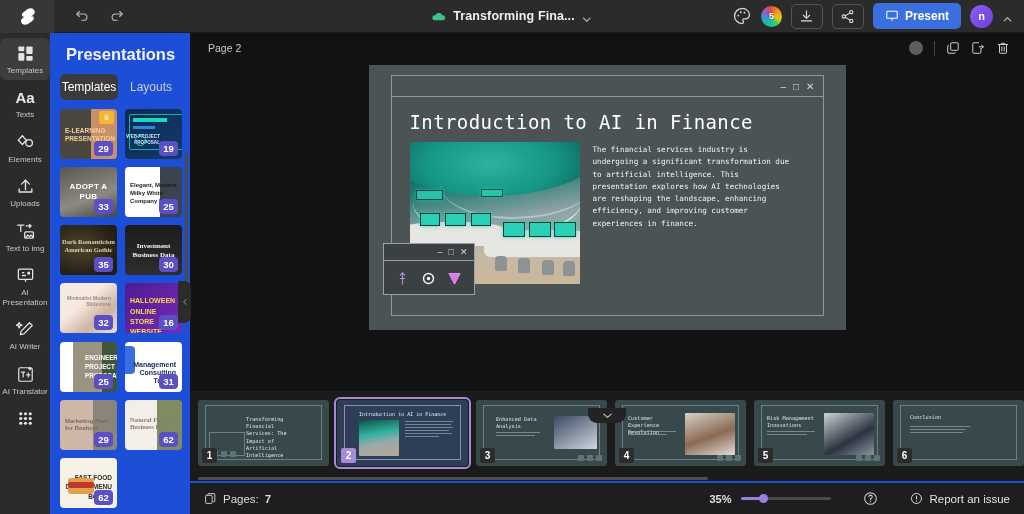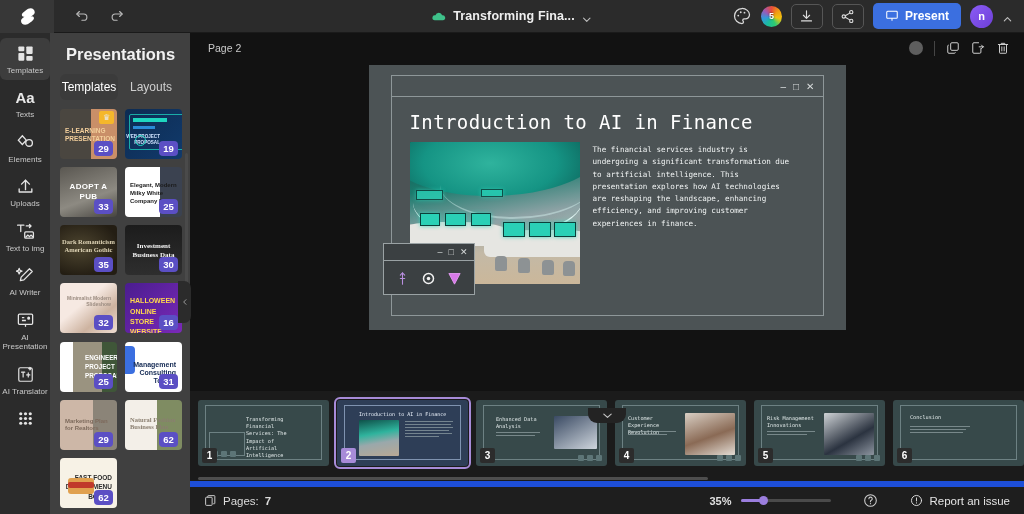--- a/index.html
+++ b/index.html
@@ -45,21 +45,21 @@
   .rail { width:54px; background:#2b2b2b; padding-top:5px; display:flex;
     flex-direction:column; align-items:center; gap:2px; }
   .rail-item { width:50px; padding:6px 2px 5px; display:flex; flex-direction:column;
     align-items:center; gap:3px; border-radius:6px; }
   .rail-item.active { background:#3d3d3d; }
   .rail-item svg { width:19px; height:19px; color:#e4e4e4; }
   .rail-lbl { font-size:8px; color:#c8c8c8; text-align:center; line-height:1.18; }
   .rail-aa { font-size:15px; font-weight:700; color:#e9e9e9; line-height:19px; height:19px; }
 
   
-  .panel { width:236px; background:#404040; position:relative; }
+  .panel { width:236px; background:#1d4ed8; position:relative; }
   .panel-h { font-size:16.5px; font-weight:700; color:#f2f2f2; padding:12px 0 10px 16px; }
   .tabs { display:flex; gap:4px; padding:0 10px; }
   .tab { flex:1; height:26px; border-radius:6px; font-size:12px; color:#cfcfcf;
     display:flex; align-items:center; justify-content:center; }
   .tab.on { background:#3b3b3b; color:#fff; }
   .grid { padding:9px 8px 0 10px; display:grid; grid-template-columns:1fr 1fr; gap:8px;
     height:408px; overflow:hidden; }
   .card { height:50px; border-radius:4px; position:relative; overflow:hidden; }
   .badge { position:absolute; right:4px; bottom:3px; min-width:19px; height:15px; padding:0 4px;
     background:#5b4fc4; color:#fff; border-radius:4px; font-size:9.5px; font-weight:700;
@@ -141,21 +141,21 @@
   .t-lines { position:absolute; }
   .t-lines i { display:block; height:1px; background:#9fb0b1; margin-bottom:2px; opacity:.62; }
   .t-img { position:absolute; border-radius:1px; }
   .t-mini { position:absolute; right:5px; bottom:5px; display:flex; gap:3px; z-index:3; }
   .t-mini b { width:6px; height:6px; background:#5d7577; border-radius:1px; }
   .strip-sb { position:absolute; left:8px; bottom:1px; width:510px; height:3px;
     background:#4e4e4e; border-radius:2px; }
 
   
   .status { height:33px; background:#1e1e1e; display:flex; align-items:center;
-    padding:0 14px 0 14px; border-top:6px solid #1d4ed8; }
+    padding:0 14px 0 14px; border-top:2px solid #1d4ed8; }
   .pages { display:flex; align-items:center; gap:6px; font-size:11.5px; color:#dcdcdc; }
   .pages svg { width:13px; height:13px; color:#cfcfcf; }
   .pages b { font-weight:700; }
   .zoom-wrap { margin-left:auto; display:flex; align-items:center; gap:10px; }
   .zoom-val { font-size:11px; color:#e0e0e0; font-weight:600; }
   .track { width:90px; height:3px; background:#4a4a4a; border-radius:2px; position:relative; }
   .track .fill { position:absolute; left:0; top:0; height:3px; width:20px;
     background:#9b7ede; border-radius:2px; }
   .track .knob { position:absolute; left:18px; top:-3px; width:9px; height:9px;
     border-radius:50%; background:#9b7ede; }
@@ -281,34 +281,34 @@
     <div class="rail-item">
       <svg viewBox="0 0 24 24" fill="none" stroke="currentColor" stroke-width="1.6" stroke-linecap="round">
           <path d="M2 4h8M6 4v8"></path>
           <path d="M13 5h6m0 0-2-2m2 2-2 2"></path>
           <rect x="11" y="12.5" width="11" height="8" rx="1.3"></rect>
           <path d="m12.5 19 2.5-2.5 2 2 2-2 2.5 2.5"></path>
         </svg>
       <span class="rail-lbl">Text to img</span>
     </div>
     <div class="rail-item">
-      <svg viewBox="0 0 24 24" fill="none" stroke="currentColor" stroke-width="1.6" stroke-linecap="round" stroke-linejoin="round">
-          <path d="M17 3.5 20.5 7 10 17.5 5.5 18.5 6.5 14z"></path>
-          <path d="M3 5.5 4 3l1 2.5L7.5 6.5 5 7.5 4 10 3 7.5.5 6.5z"></path>
-        </svg>
-      <span class="rail-lbl">AI Writer</span>
-    </div>
-    <div class="rail-item">
       <svg viewBox="0 0 24 24" fill="none" stroke="currentColor" stroke-width="1.6" stroke-linejoin="round">
           <rect x="3" y="4" width="18" height="13" rx="1.4"></rect>
           <path d="M12 17v3"></path>
           <path d="M7.5 8.5h3M7.5 12h5"></path>
           <circle cx="16" cy="9" r="1.1" fill="currentColor"></circle>
         </svg>
       <span class="rail-lbl">AI Presentation</span>
+    </div>
+    <div class="rail-item">
+      <svg viewBox="0 0 24 24" fill="none" stroke="currentColor" stroke-width="1.6" stroke-linecap="round" stroke-linejoin="round">
+          <path d="M17 3.5 20.5 7 10 17.5 5.5 18.5 6.5 14z"></path>
+          <path d="M3 5.5 4 3l1 2.5L7.5 6.5 5 7.5 4 10 3 7.5.5 6.5z"></path>
+        </svg>
+      <span class="rail-lbl">AI Writer</span>
     </div>
     <div class="rail-item">
       <svg viewBox="0 0 24 24" fill="none" stroke="currentColor" stroke-width="1.5" stroke-linecap="round" stroke-linejoin="round">
           <rect x="3.5" y="3.5" width="17" height="17" rx="2"></rect>
           <path d="M7 9h4M9 9v6"></path>
           <path d="M13.5 12.5h4M15.5 10v5"></path>
           <path d="M16 4.5h3m0 0-1.5-1.5M19 4.5 17.5 6"></path>
         </svg>
       <span class="rail-lbl">AI Translator</span>
     </div>

